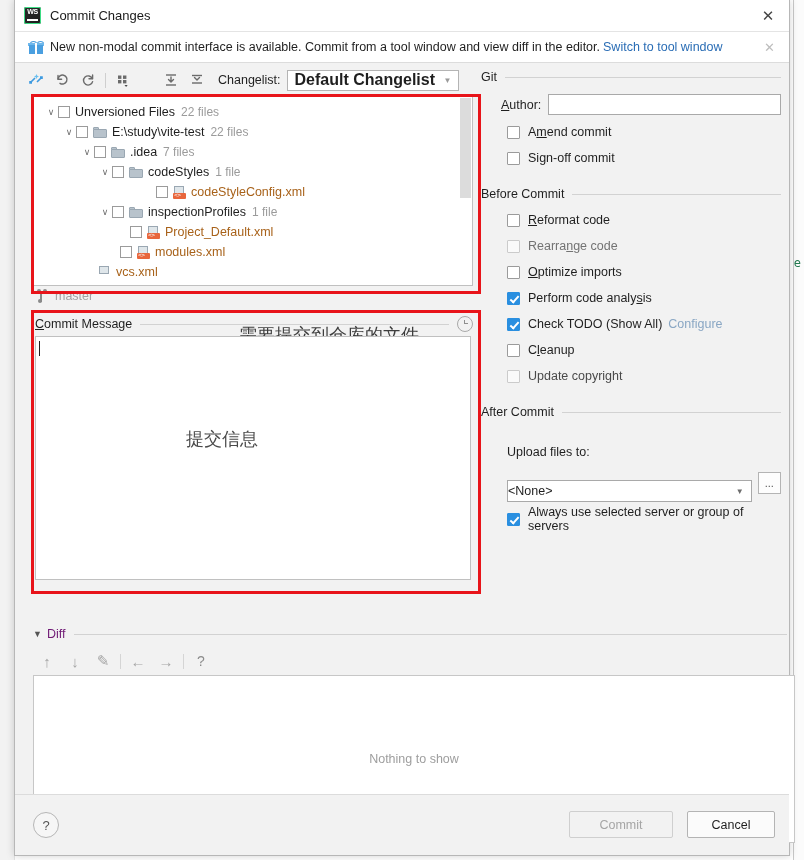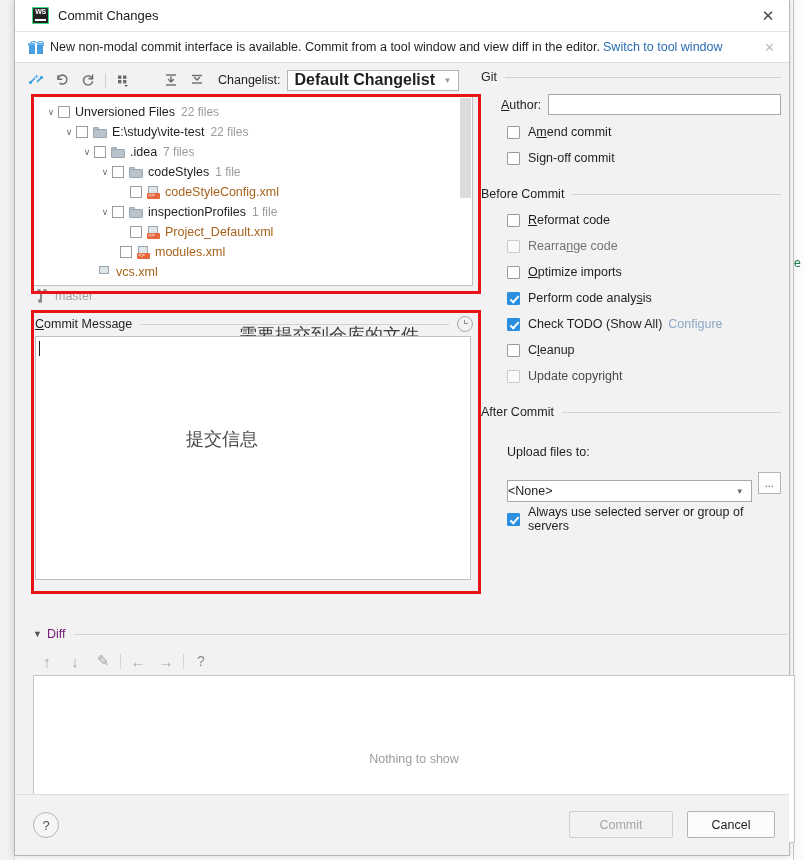--- a/index.html
+++ b/index.html
@@ -15,21 +15,21 @@
   #bg .rightpane{position:absolute;right:0;top:0;width:10px;height:860px;background:#fbfbfb;border-left:1px solid #c9c9c9;}
   #bg .greenchar{position:absolute;right:3px;top:256px;color:#247a51;font-size:12px;font-family:"DejaVu Sans Mono",monospace;}
 
   
   #dialog{
     position:absolute;left:14px;top:0;width:776px;height:856px;
     background:#f2f2f2;border:1px solid #b7b7b7;border-top:none;
     box-shadow:0 0 8px rgba(0,0,0,.18);
     box-sizing:border-box;
   }
-  .titlebar{height:31px;background:#ffffff;border-bottom:1px solid #e4e4e4;display:flex;align-items:center;padding:0 6px 0 17px;}
+  .titlebar{height:31px;background:#ffffff;border-bottom:1px solid #e4e4e4;display:flex;align-items:center;padding:0 6px 0 9px;}
   .ws-icon{width:17px;height:17px;border-radius:2px;background:linear-gradient(135deg,#2b2b2b 0%,#1d1d1d 100%);position:relative;flex:0 0 auto;
     box-shadow:inset 0 0 0 1px #3ddc84;}
   .ws-icon span{position:absolute;left:0;right:0;top:1px;text-align:center;color:#fff;font-size:7px;font-weight:bold;letter-spacing:-.3px;font-family:"Liberation Sans",sans-serif;}
   .ws-icon i{position:absolute;left:3px;right:3px;bottom:3px;height:2px;background:#fff;}
   .title-text{margin-left:9px;font-size:13px;color:#1a1a1a;}
   .title-close{margin-left:auto;width:30px;height:26px;display:flex;align-items:center;justify-content:center;color:#444;font-size:15px;cursor:default;}
 
   
   .banner{height:30px;background:#ffffff;border-bottom:1px solid #dcdcdc;display:flex;align-items:center;padding:0 8px 0 14px;font-size:12.5px;}
   .gift{width:14px;height:13px;position:relative;flex:0 0 auto;margin-right:7px;}
@@ -260,21 +260,21 @@
           <div class="trow" style="padding-left: 64px;">
             <div class="twist">∨</div>
             <div class="cbox"></div>
             <div class="fold">
               <div class="f2"></div>
               <div class="f1"></div>
             </div>
             <span class="tname">codeStyles</span>
             <span class="tcount">1 file</span>
           </div>
-          <div class="trow" style="padding-left: 82px;">
+          <div class="trow" style="padding-left: 108px;">
             <div class="twist empty">∨</div>
             <div class="cbox"></div>
             <div class="xmlico">
               <div class="sheet"></div>
               <div class="bar"></div>
             </div>
             <span class="tname unver">codeStyleConfig.xml</span>
           </div>
           <div class="trow" style="padding-left: 64px;">
             <div class="twist">∨</div>

